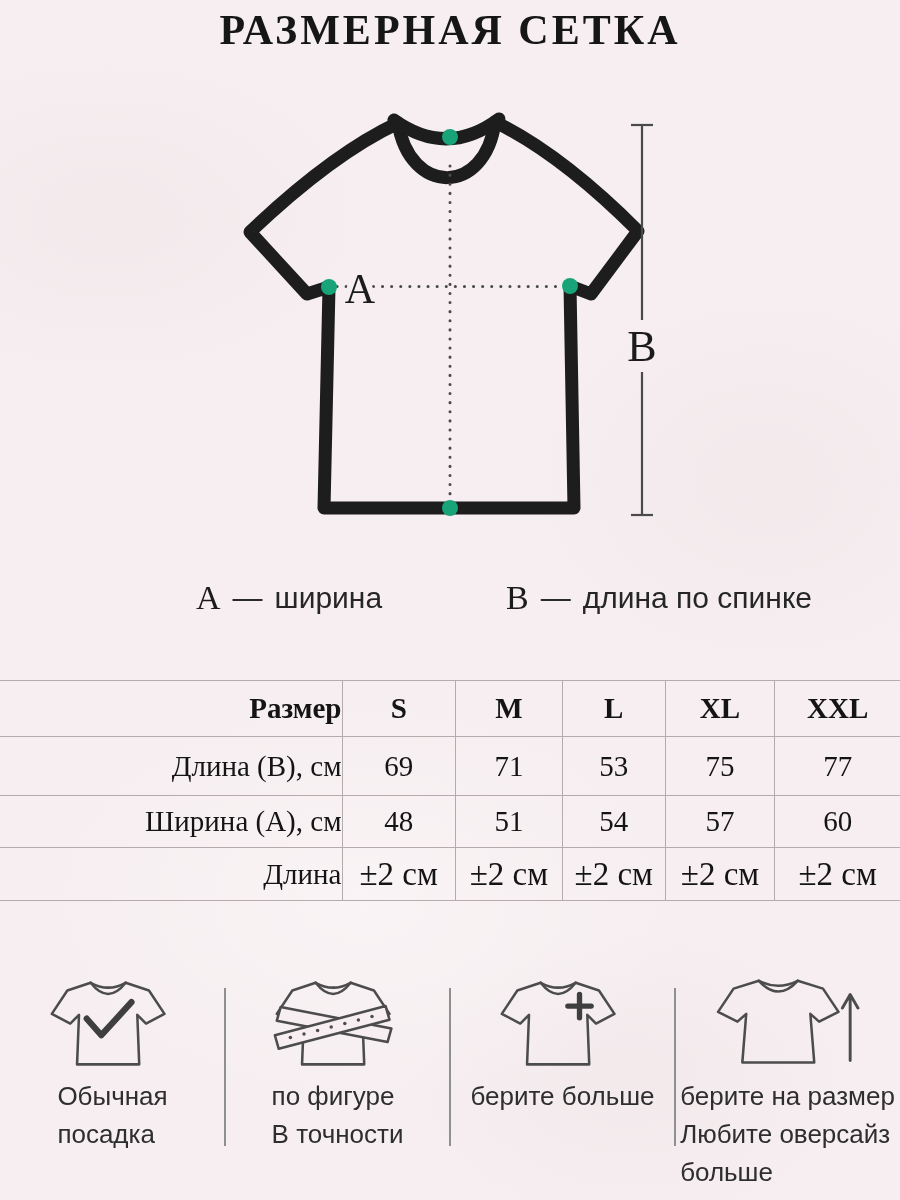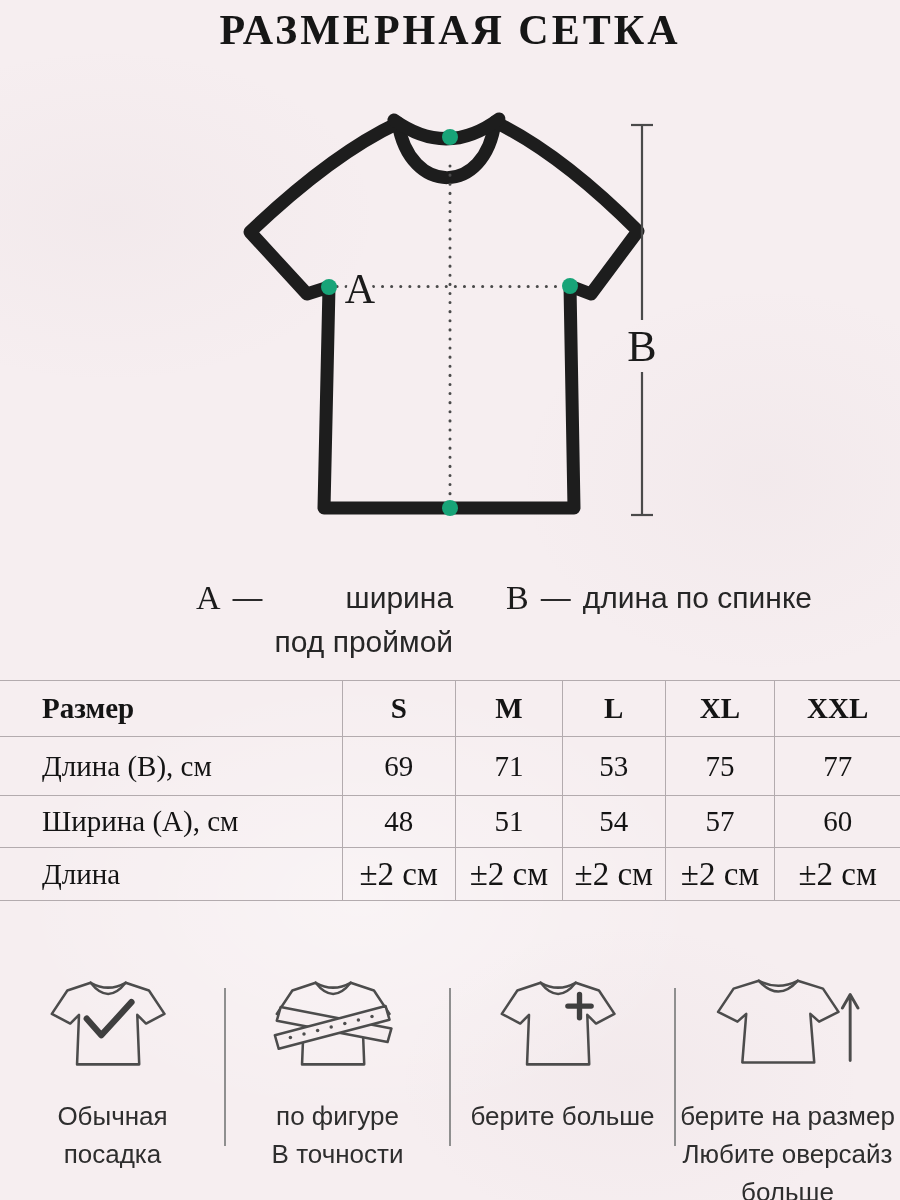--- a/index.html
+++ b/index.html
@@ -43,36 +43,36 @@
   
   .size-table{
     position:absolute;top:680px;left:0;width:900px;
     border-collapse:collapse;table-layout:fixed;
     font-family:"Liberation Serif", serif;
     color:#141414;
   }
   .size-table tr{border-top:1px solid #b3abae;}
   .size-table tr:last-child{border-bottom:1px solid #b3abae;}
   .size-table td{border-left:1px solid #b3abae;text-align:center;font-size:29px;padding:0;}
-  .size-table td:first-child{border-left:none;text-align:left;padding-left:42px;}
+  .size-table td:first-child{border-left:none;text-align:right;padding-left:42px;}
   .size-table tr.hdr td{font-weight:600;}
   .size-table tr:nth-child(1){height:56px;}
   .size-table tr:nth-child(2){height:59px;}
   .size-table tr:nth-child(3){height:52px;}
   .size-table tr:nth-child(4){height:53px;}
   .size-table tr:nth-child(4) td:not(:first-child){font-size:33px;}
   
   .fit-guide{
     position:absolute;top:975px;left:0;width:900px;
     display:grid;grid-template-columns:repeat(4,225px);
   }
   .fit-item{display:flex;flex-direction:column;align-items:center;}
   .fit-icon{height:102px;display:flex;align-items:center;justify-content:center;}
   .fit-caption{
-    margin-top:20px;text-align:center;
+    margin-top:0;text-align:left;
     font-size:26px;line-height:38px;color:#2e2e2e;
   }
   .fit-caption span{display:block;}
   .fit-divider{
     position:absolute;top:988px;width:2px;height:158px;
     background:#8f8f8f;
   }
   .divider-1{left:224px;}
   .divider-2{left:449px;}
   .divider-3{left:674px;}
@@ -108,21 +108,20 @@
       <line x1="391" y1="407" x2="413" y2="407"></line>
     </g>
     <text class="ab-letter" x="402" y="253" text-anchor="middle" font-size="44">B</text>
   </svg>
 
   <div class="legend-item legend-a">
     <span class="legend-letter">A</span>
     <span class="legend-dash">—</span>
     <div class="legend-text">
       <span>ширина</span>
-      <span>под проймой</span>
     </div>
   </div>
   <div class="legend-item legend-b">
     <span class="legend-letter">B</span>
     <span class="legend-dash">—</span>
     <div class="legend-text">
       <span>длина по спинке</span>
     </div>
   </div>
 

